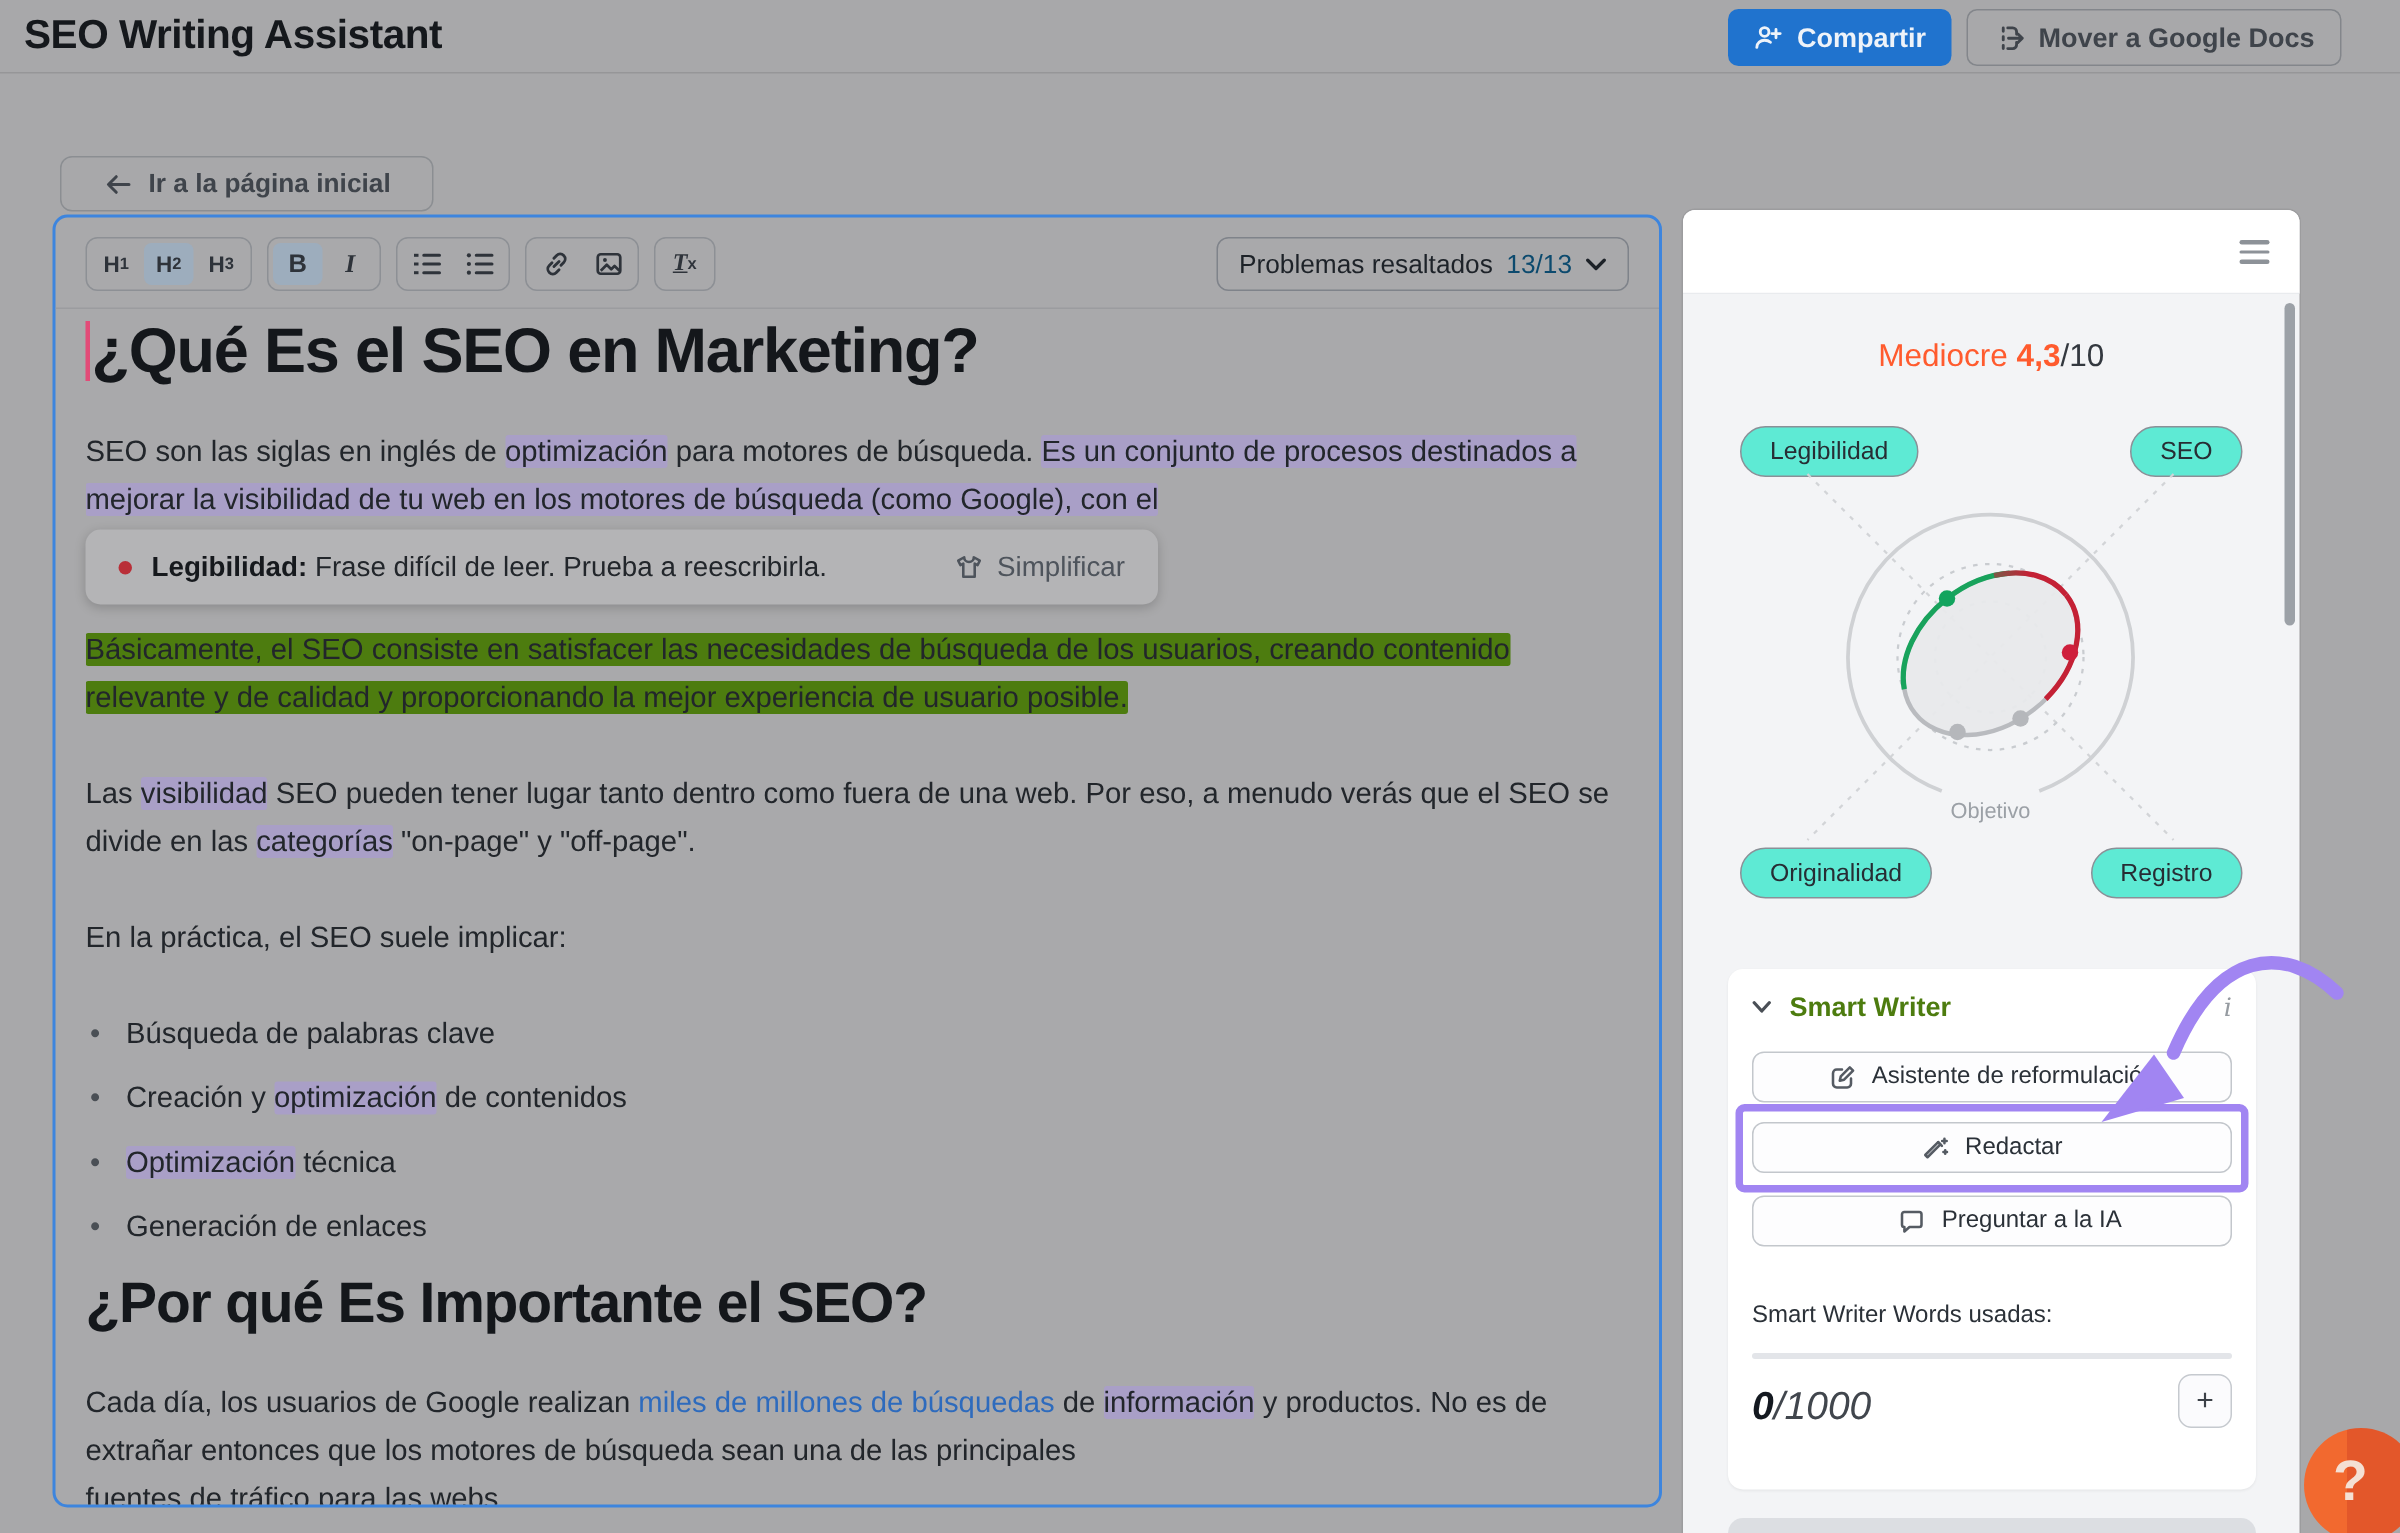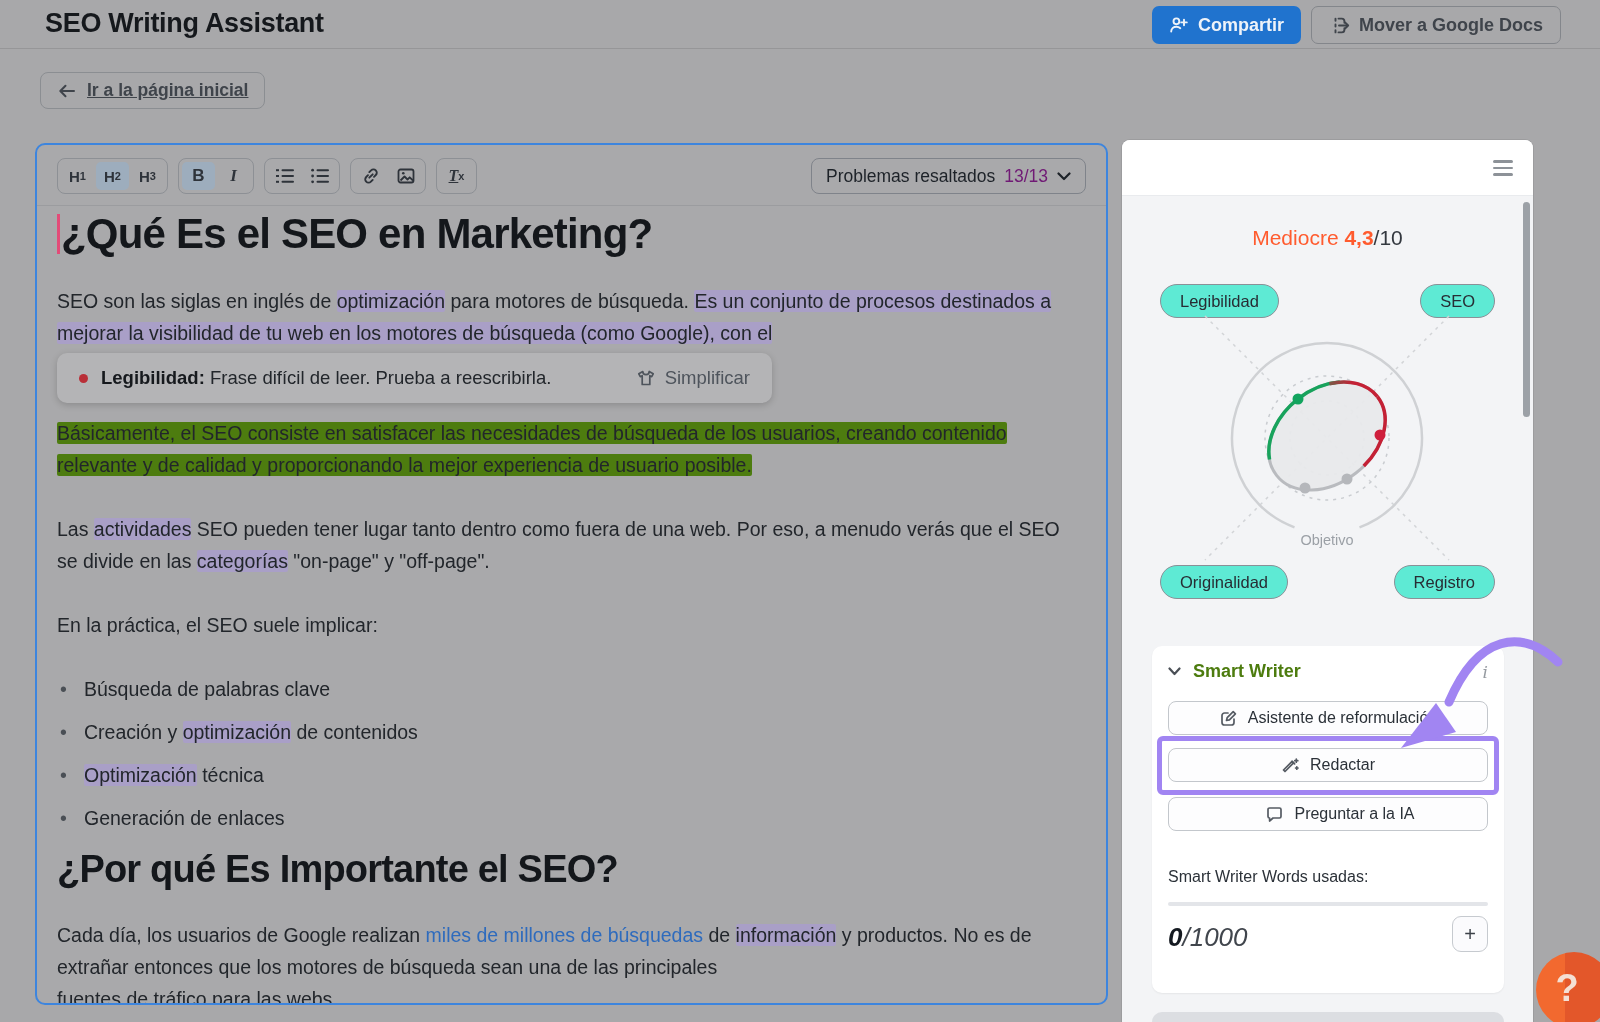--- a/index.html
+++ b/index.html
@@ -7,48 +7,48 @@
   body {
     position:relative; overflow:hidden;
     background:#a8a8aa;
     font-family:"Liberation Sans", sans-serif;
     color:#22262b;
   }
   svg { display:block; }
 
   
   .app-header { position:absolute; left:0; top:0; width:1600px; height:49px; border-bottom:1px solid rgba(0,0,0,.10); }
-  .app-title { position:absolute; left:16px; top:8px; font-size:27px; font-weight:800; color:#15181c; letter-spacing:-.3px;margin-left:29px; }
+  .app-title { position:absolute; left:16px; top:8px; font-size:27px; font-weight:800; color:#15181c; letter-spacing:-.3px; }
   .hdr-btn { position:absolute; top:6px; height:38px; display:flex; align-items:center; gap:9px;
              border-radius:7px; font-size:18px; font-weight:700; padding:0 17px; cursor:pointer; }
   .btn-share { left:1152px; background:#2073ce; color:#eef3f9; border:none; }
   .btn-move  { left:1311px; background:transparent; color:#3f444b; border:1.6px solid #83868b; }
 
   
-  .btn-back { position:absolute; left:40px; top:72px; height:37px; display:flex; align-items:center; gap:10px;
-              border:1.6px solid #8b8e92; border-radius:8px; padding:0 16px; color:#3f444b;
-              font-size:17.5px; font-weight:700; cursor:pointer;text-decoration:underline; }
+  .btn-back { position:absolute; left:40px; top:104px; height:37px; display:flex; align-items:center; gap:10px;
+              border:1.6px solid #8b8e92; border-radius:8px; padding:0 28px; color:#3f444b;
+              font-size:17.5px; font-weight:700; cursor:pointer; }
 
   
   .editor { position:absolute; left:35px; top:143px; width:1073px; height:862px;
             border:2.5px solid #3d85de; border-radius:10px; overflow:hidden;
             padding:12px 20px 0 20px; background:#a9a9ab; }
   .toolbar { display:flex; align-items:center; height:38px; }
   .tb-group { display:flex; gap:2px; border:1.5px solid #8d9095; border-radius:8px; padding:3px; margin-right:10px; }
   .tb-btn { min-width:33px; height:28px; border-radius:5px; display:flex; align-items:center; justify-content:center;
             font-size:15px; font-weight:700; color:#2e333a; padding:0 5px; cursor:pointer; }
   .tb-btn sub { font-size:11px; font-weight:700; }
   .tb-btn.active { background:#9dadbd; }
   .tb-italic { font-family:"Liberation Serif", serif; font-style:italic; font-size:17px; }
   .tb-clear .t { font-family:"Liberation Serif", serif; font-style:italic; text-decoration:underline; font-size:16px; }
   .toolbar-rule { position:absolute; left:0; width:1069px; top:60px; height:1px; background:#9b9c9f; }
 
   .problems { margin-left:auto; display:flex; align-items:center; gap:9px; border:1.5px solid #7f838a;
               border-radius:8px; padding:0 14px; height:36px; font-size:17.5px; color:#1d2228; cursor:pointer; }
-  .problems .count { color:#701a75;text-align:center; }
+  .problems .count { color:#0c4a6e;text-align:center; }
 
   
   .doc { margin-top:14px; width:1022px; font-size:19.5px; line-height:32px; }
   .doc-h1 { font-size:42px; line-height:50px; font-weight:800; color:#14171b; letter-spacing:-.8px; margin:8px 0 26px; }
   .doc-h2 { font-size:38px; line-height:48px; font-weight:800; color:#14171b; letter-spacing:-.8px; margin:2px 0 26px; }
   .doc p { margin:0 0 32px; }
   .doc p.tight { margin-bottom:4px; }
   .doc p.last { margin-bottom:0; }
   .caret { display:inline-block; width:3px; height:40px; background:#e34b78; vertical-align:-6px; margin-right:1px; }
   .seg-hl  { background:#a99fc7; border-radius:2px; box-decoration-break:clone; }
@@ -259,21 +259,21 @@
         <span class="icon">
           <svg width="20" height="19" viewBox="0 0 20 19">
               <path d="M6.8 2.5 2.8 4.8l1.5 2.9 1.9-1v8.8h7.6V6.7l1.9 1 1.5-2.9-4-2.3a3.1 3.1 0 0 1-6.4 0z" fill="none" stroke="#4e545c" stroke-width="1.7" stroke-linejoin="round"></path>
             </svg>
         </span>
         <span>Simplificar</span>
       </span>
     </div>
 
     <p><span class="seg-hl2">Básicamente, el SEO consiste en satisfacer las necesidades de búsqueda de los usuarios, creando contenido relevante y de calidad y proporcionando la mejor experiencia de usuario posible.</span></p>
-    <p><span>Las </span><span class="seg-hl">actividades</span><span> SEO pueden tener lugar tanto dentro como fuera de una web. Por eso, a menudo verás que el SEO se divide en las </span><span class="seg-hl">categorías</span><span> "on-page" y "off-page".</span></p>
+    <p><span>Las </span><span class="seg-hl">visibilidad</span><span> SEO pueden tener lugar tanto dentro como fuera de una web. Por eso, a menudo verás que el SEO se divide en las </span><span class="seg-hl">categorías</span><span> "on-page" y "off-page".</span></p>
     <p><span>En la práctica, el SEO suele implicar:</span></p>
 
     <ul>
       <li><span>Búsqueda de palabras clave</span></li>
       <li><span>Creación y </span><span class="seg-hl">optimización</span><span> de contenidos</span></li>
       <li><span class="seg-hl">Optimización</span><span> técnica</span></li>
       <li><span>Generación de enlaces</span></li>
     </ul>
 
     <h2 class="doc-h2">¿Por qué Es Importante el SEO?</h2>

